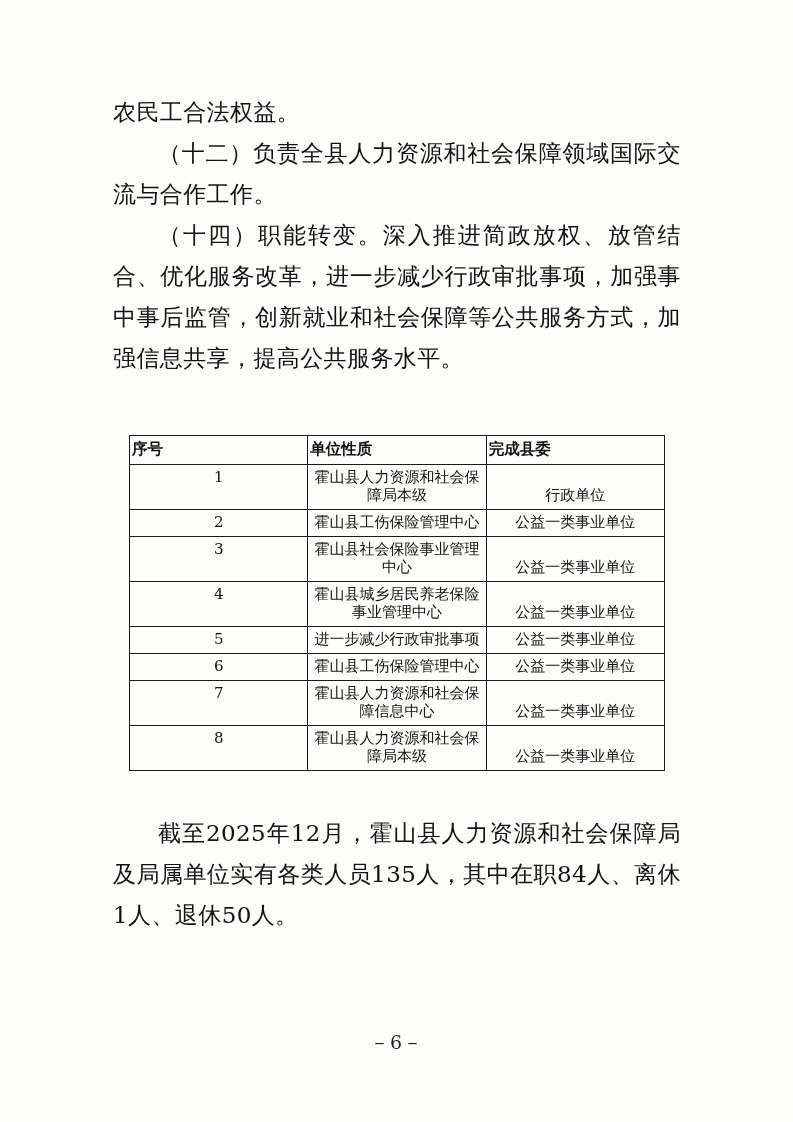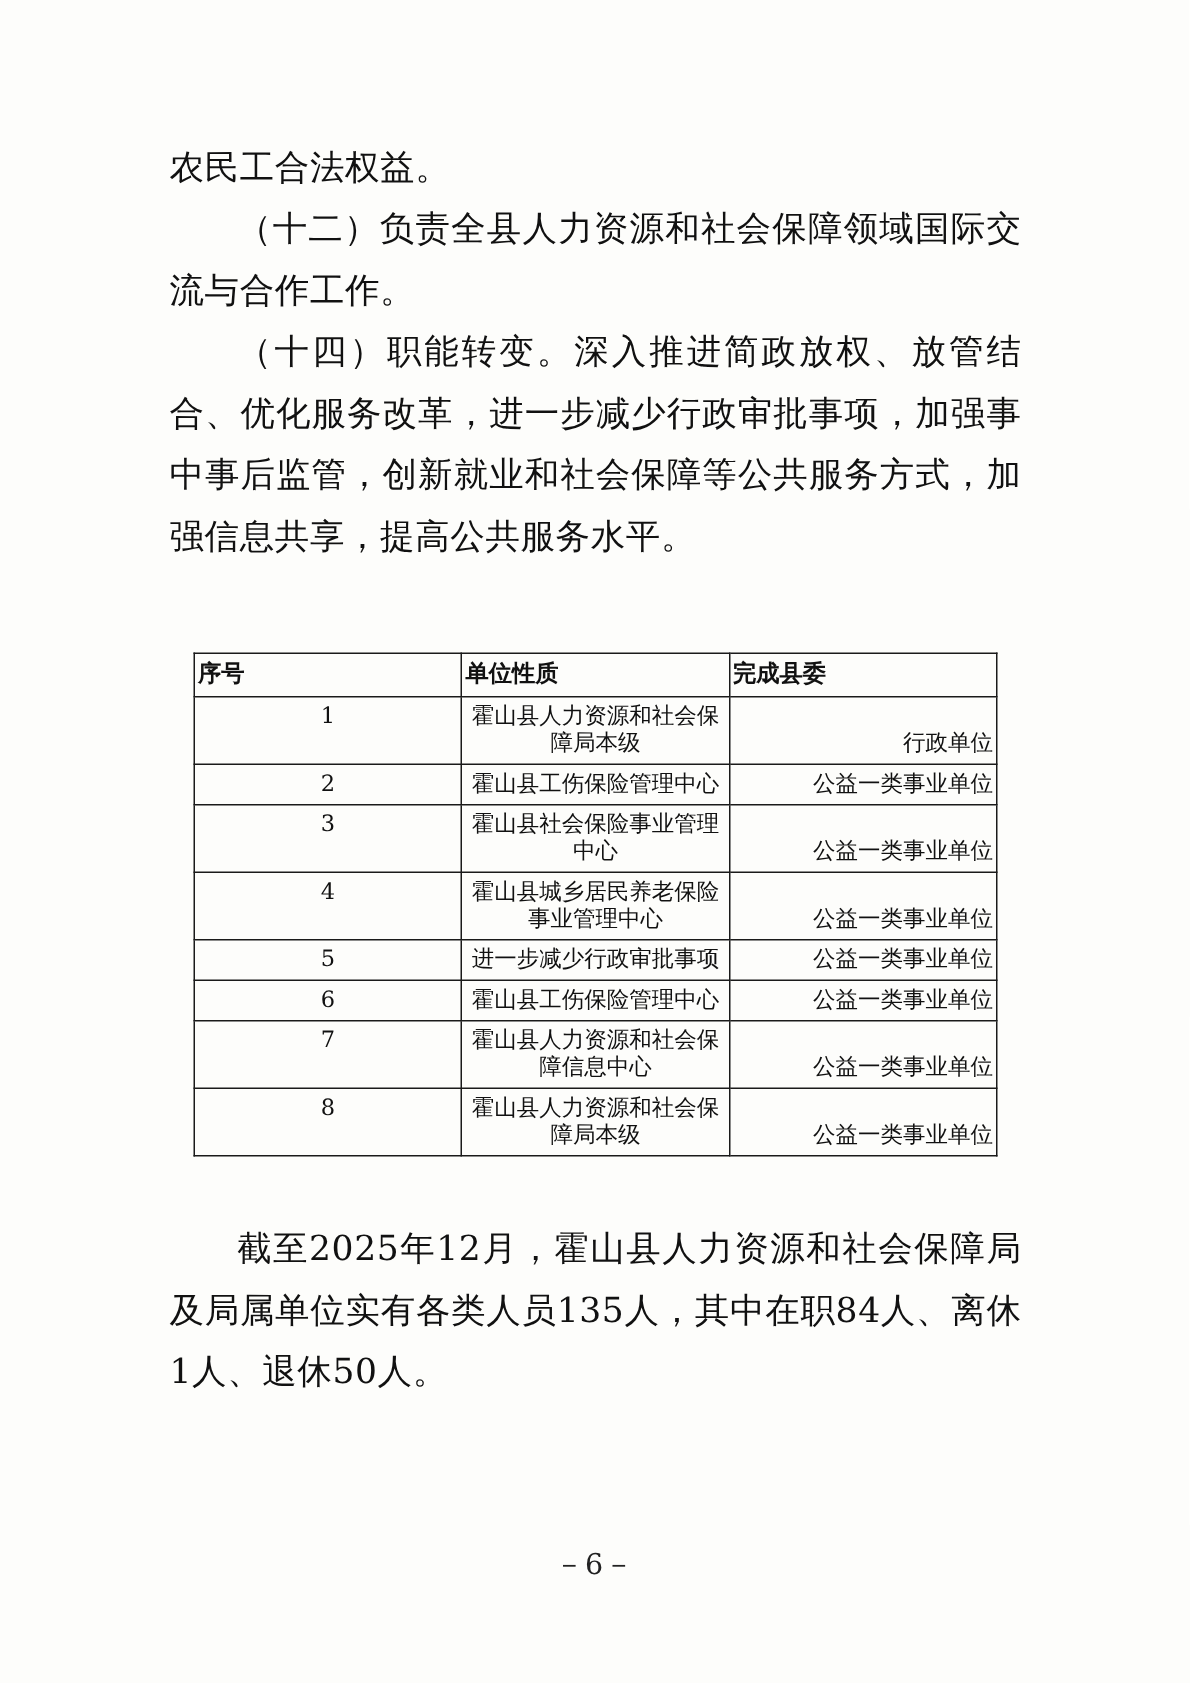--- a/index.html
+++ b/index.html
@@ -79,21 +79,21 @@
     font-size: 15px;
   }
   td.col-name {
     width: 305px;
     text-align: center;
     padding-left: 9px;
     vertical-align: bottom;
   }
   td.col-type {
     width: 175px;
-    text-align: right;
+    text-align: center;
     vertical-align: bottom;
     font-size: 14.5px;
   }
   .footer {
     position: absolute;
     left: 0;
     top: 1030px;
     width: 793px;
     text-align: center;
     font-size: 19px;

